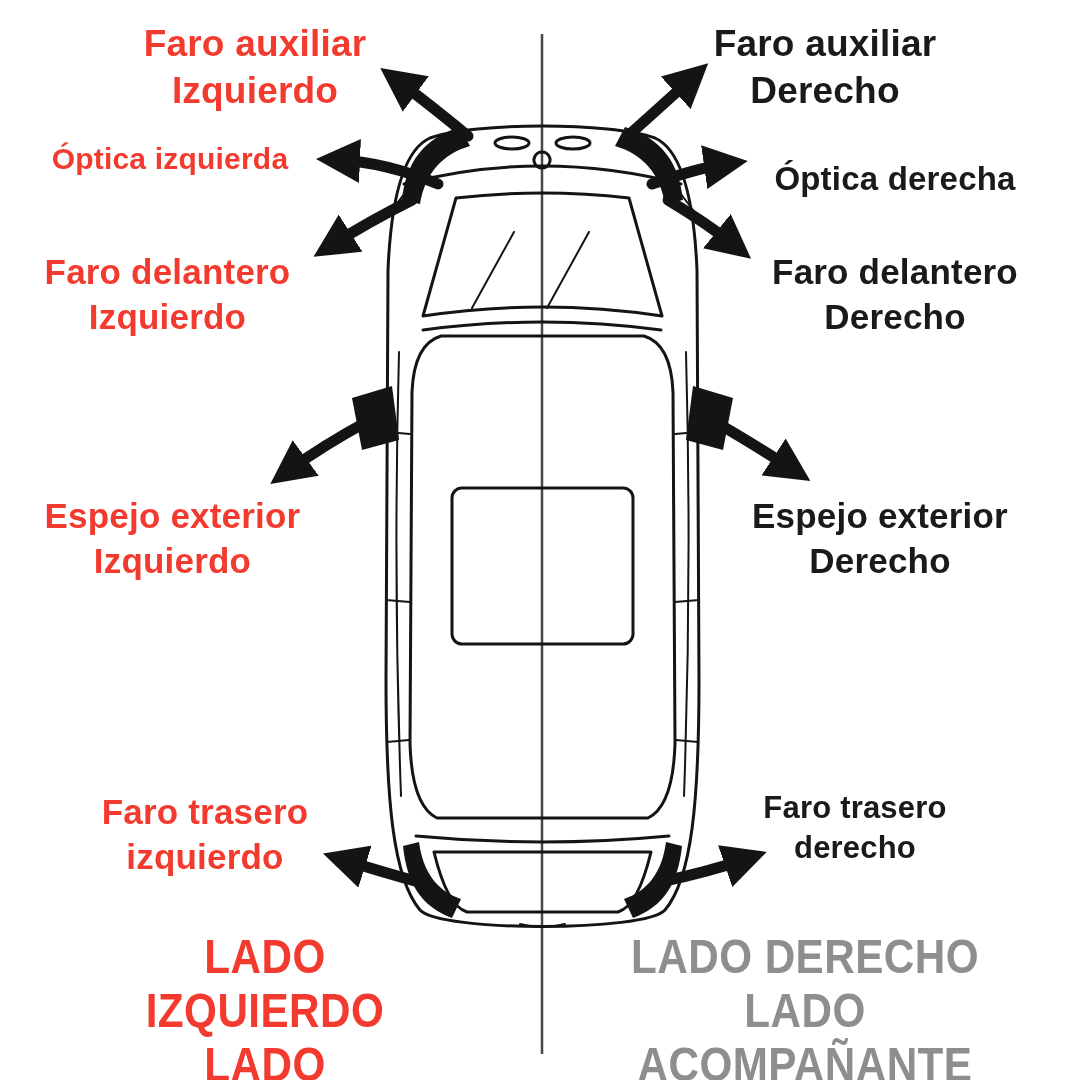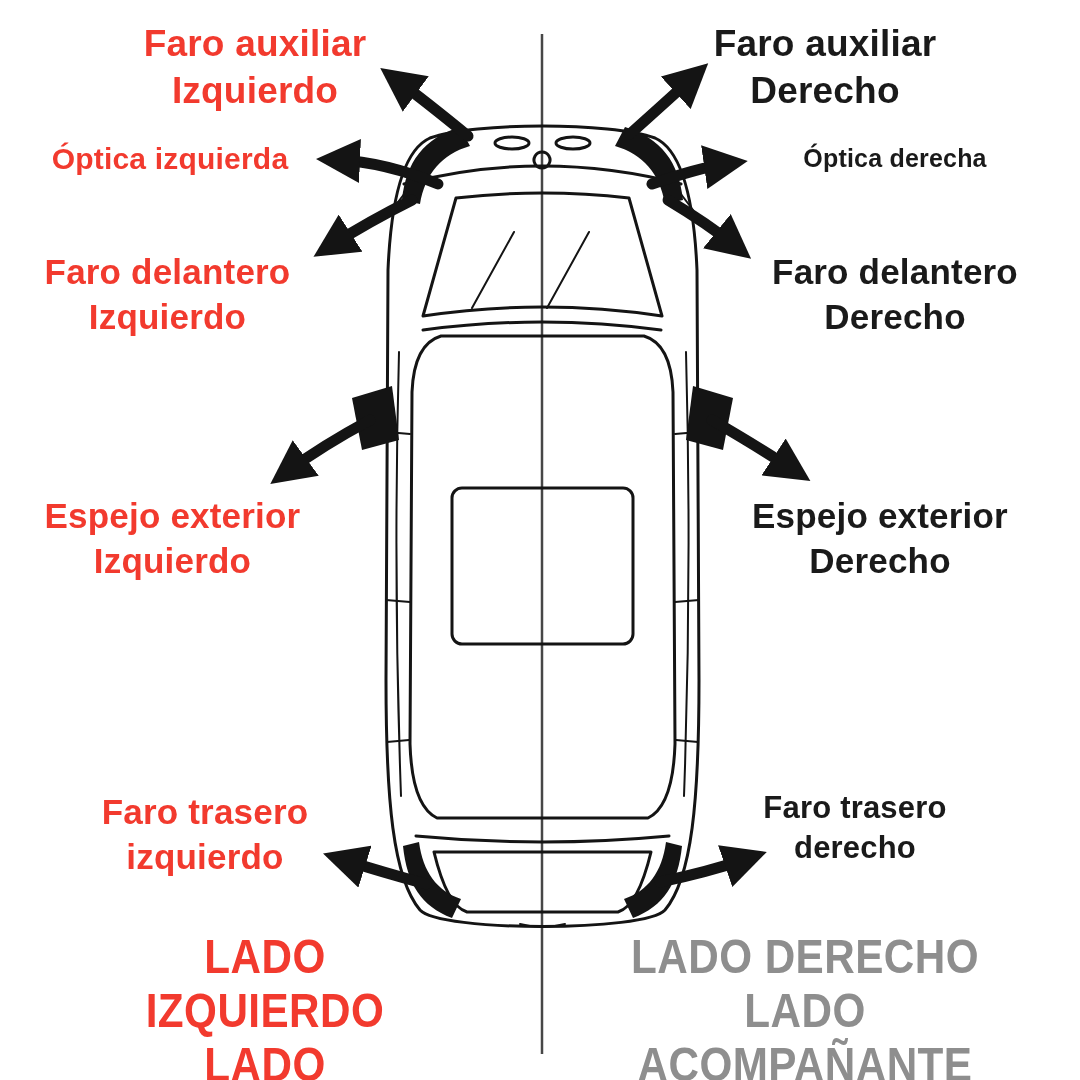--- a/index.html
+++ b/index.html
@@ -96,21 +96,21 @@
   <div class="label left-label" style="left:20px;top:140px;width:300px;font-size:30px;">Óptica izquierda</div>
   <div class="label left-label" style="left:15px;top:250px;width:305px;font-size:35px;">Faro delantero
 Izquierdo</div>
   <div class="label left-label" style="left:15px;top:494px;width:315px;font-size:35px;">Espejo exterior
 Izquierdo</div>
   <div class="label left-label" style="left:45px;top:790px;width:320px;font-size:35px;">Faro trasero
 izquierdo</div>
 
   <div class="label right-label" style="left:650px;top:20px;width:350px;font-size:37px;">Faro auxiliar
 Derecho</div>
-  <div class="label right-label" style="left:745px;top:142px;width:300px;font-size:25px;">Óptica derecha</div>
+  <div class="label right-label" style="left:745px;top:158px;width:300px;font-size:33px;">Óptica derecha</div>
   <div class="label right-label" style="left:740px;top:250px;width:310px;font-size:35px;">Faro delantero
 Derecho</div>
   <div class="label right-label" style="left:725px;top:494px;width:310px;font-size:35px;">Espejo exterior
 Derecho</div>
   <div class="label right-label" style="left:715px;top:788px;width:280px;font-size:31px;">Faro trasero
 derecho</div>
 
   <div class="footer" style="left:55px;top:930px;width:420px;font-size:48px;color:var(--left-accent,#f23a2e);">LADO IZQUIERDO
 LADO CONDUCTOR</div>
   <div class="footer" style="left:590px;top:930px;width:430px;font-size:48px;color:var(--right-footer,#8e8e8e);">LADO DERECHO

